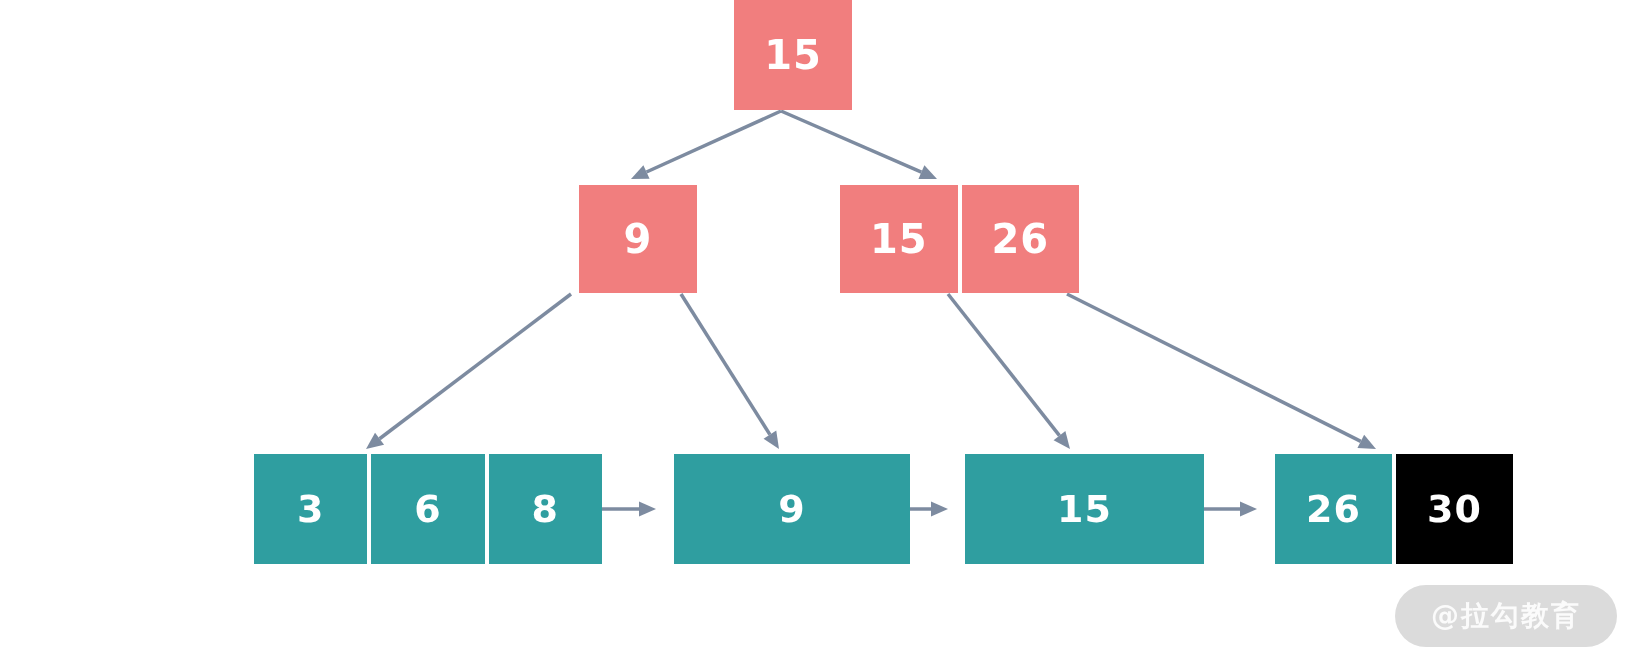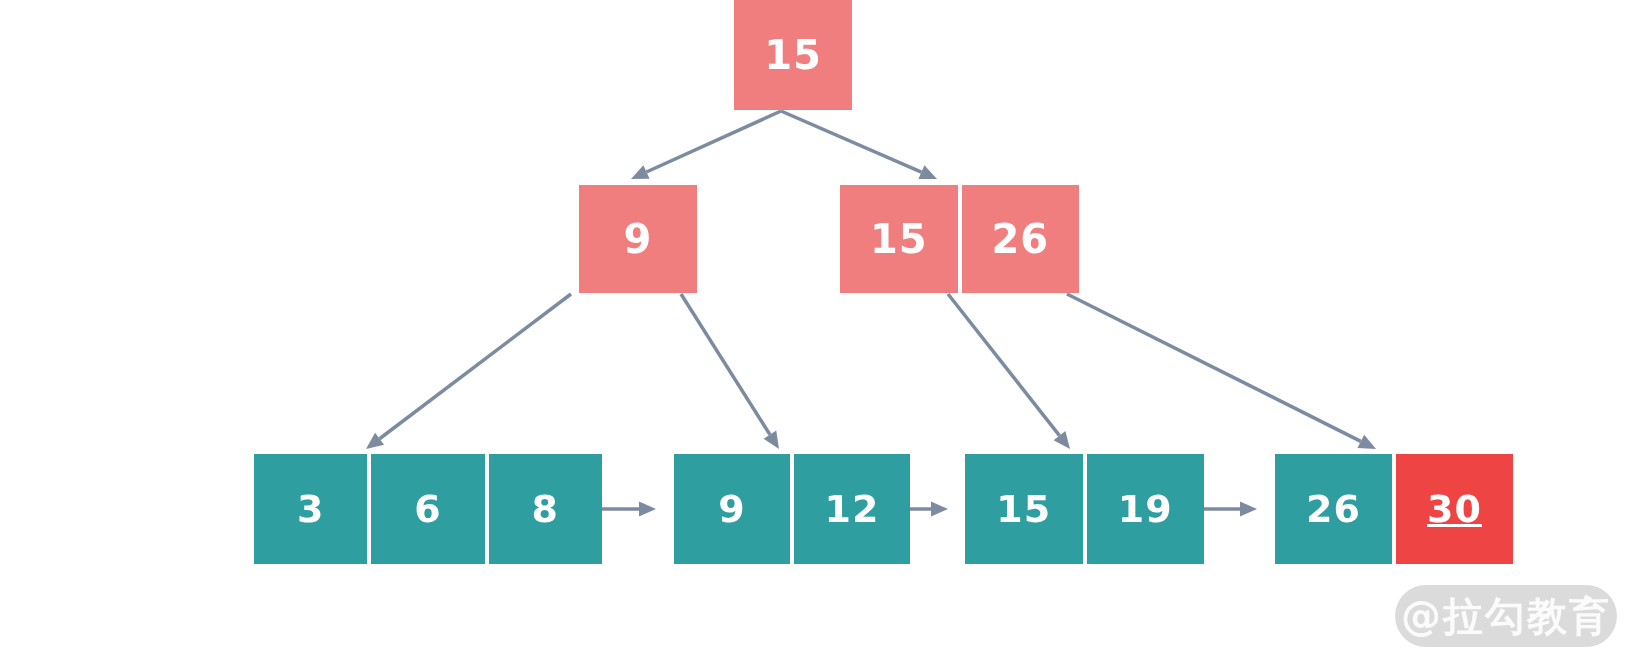--- a/index.html
+++ b/index.html
@@ -40,21 +40,21 @@
   .tree-node.internal .tree-cell { font-size: 40px; }
   .tree-node.leaf .tree-cell { font-size: 38px; }
   .watermark {
     position: absolute;
     display: flex;
     align-items: center;
     justify-content: center;
     border-radius: 999px;
   }
   .watermark span {
-    font-size: 40px;
+    font-size: 28px;
     font-weight: 600;
     letter-spacing: 2px;
   }
 </style>
 </head>
 <body>
 
 <div class="canvas">
   <svg id="edges-layer" xmlns="http://www.w3.org/2000/svg">
       <g>
@@ -105,27 +105,25 @@
         <div class="tree-cell" style="background: rgb(241, 126, 126); color: rgb(255, 255, 255);">15</div>
         <div class="tree-cell" style="background: rgb(241, 126, 126); color: rgb(255, 255, 255);">26</div>
       </div>
       <div class="tree-node leaf" style="left: 242px; top: 454px; width: 348px; height: 110px;">
         <div class="tree-cell" style="background: rgb(47, 158, 160); color: rgb(255, 255, 255);">3</div>
         <div class="tree-cell" style="background: rgb(47, 158, 160); color: rgb(255, 255, 255);">6</div>
         <div class="tree-cell" style="background: rgb(47, 158, 160); color: rgb(255, 255, 255);">8</div>
       </div>
       <div class="tree-node leaf" style="left: 662px; top: 454px; width: 236px; height: 110px;">
         <div class="tree-cell" style="background: rgb(47, 158, 160); color: rgb(255, 255, 255);">9</div>
-        <div class="tree-cell" style="background: rgb(47, 158, 160); color: rgb(255, 255, 255);">12</div>
       </div>
       <div class="tree-node leaf" style="left: 953px; top: 454px; width: 239px; height: 110px;">
         <div class="tree-cell" style="background: rgb(47, 158, 160); color: rgb(255, 255, 255);">15</div>
-        <div class="tree-cell" style="background: rgb(47, 158, 160); color: rgb(255, 255, 255);">19</div>
       </div>
       <div class="tree-node leaf" style="left: 1263px; top: 454px; width: 238px; height: 110px;">
         <div class="tree-cell" style="background: rgb(47, 158, 160); color: rgb(255, 255, 255);">26</div>
-        <div class="tree-cell" style="background: #ef4444; color: rgb(255, 255, 255); text-decoration: underline;">30</div>
+        <div class="tree-cell" style="background: #000000; color: rgb(255, 255, 255);">30</div>
       </div>
     </div>
   <div class="watermark" id="watermark" style="left: 1395px; top: 585px; width: 222px; height: 62px; background: rgb(219, 219, 219);">
     <span style="color: rgba(255, 255, 255, 0.88);">@拉勾教育</span>
   </div>
 </div>
 
 </body></html>

